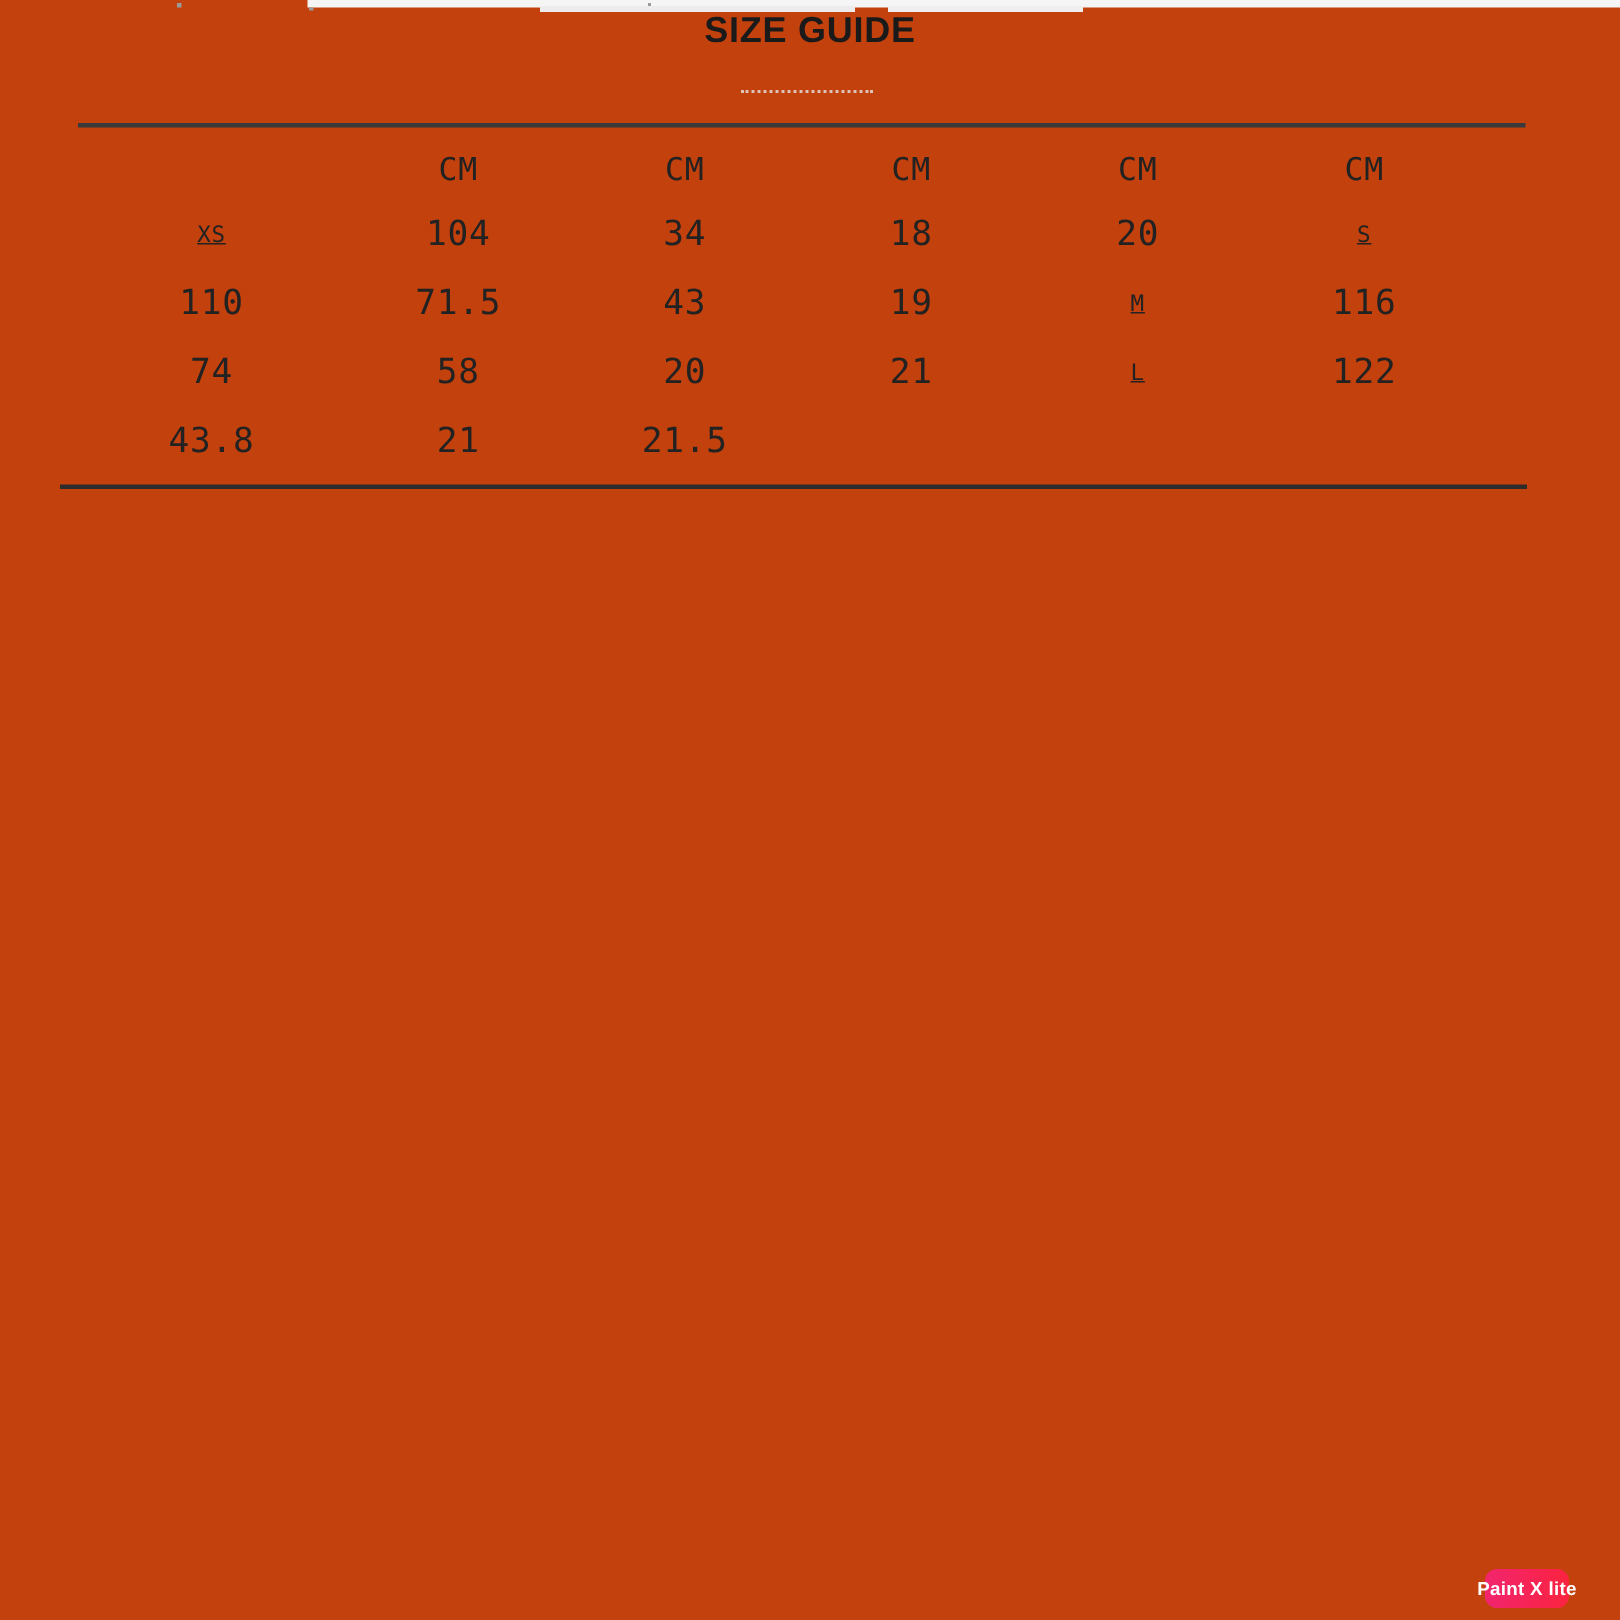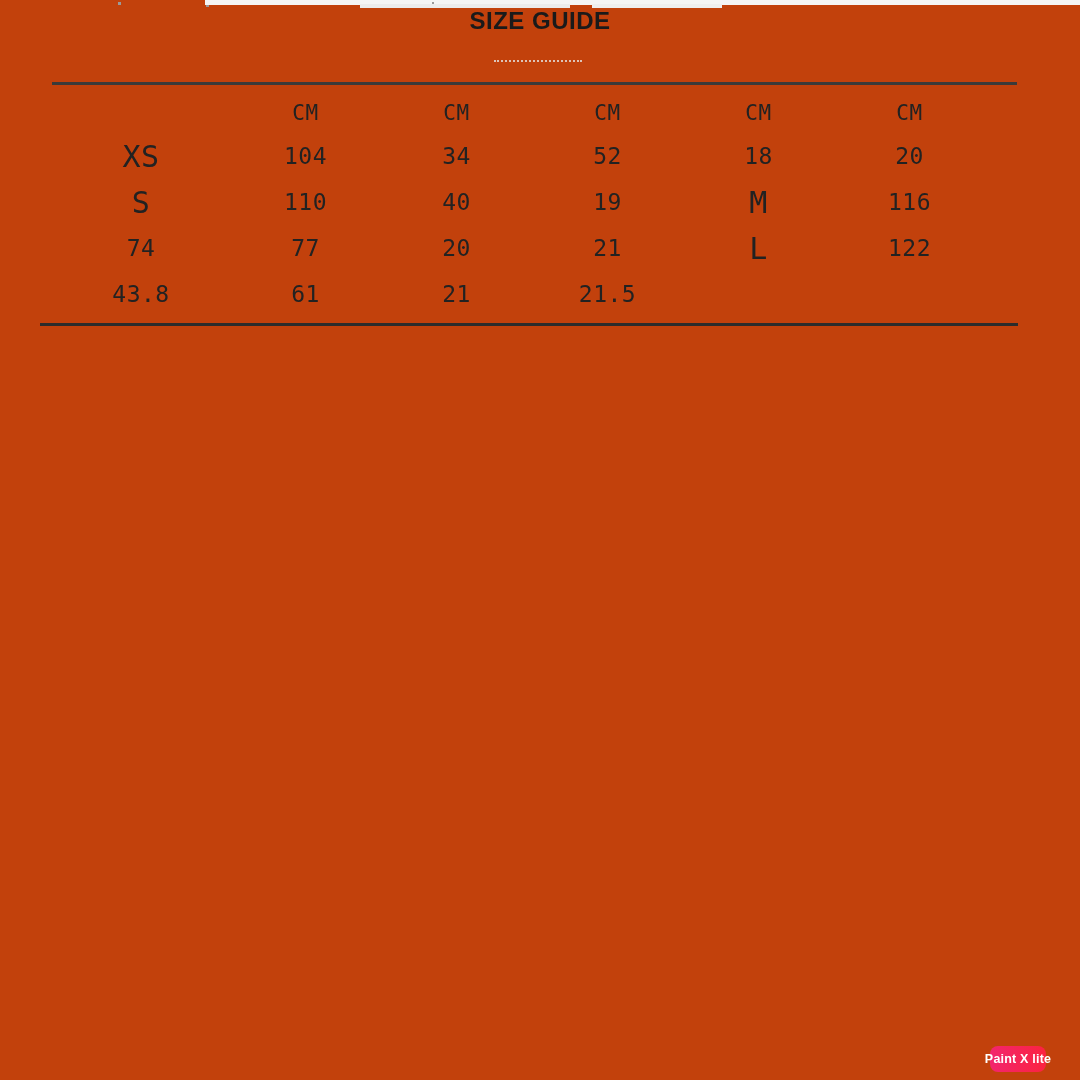--- a/index.html
+++ b/index.html
@@ -103,21 +103,22 @@
     font-size: 23px;
     letter-spacing: 0.5px;
   }
   .cell.hdr {
     height: 48px;
     font-size: 21px;
     padding-top: 8px;
     box-sizing: border-box;
   }
   .cell.size-label {
-    font-size: 30px;
+    font-size: 15px;
+    text-decoration: underline;
   }
 
   .watermark {
     position: absolute;
     left: 990px;
     top: 1046px;
     width: 56px;
     height: 26px;
     border-radius: 8px;
     background: linear-gradient(90deg, #f2256e 0%, #fb2340 100%);
@@ -154,40 +155,39 @@
       <div class="cell hdr"></div>
       <div class="cell hdr">CM</div>
       <div class="cell hdr">CM</div>
       <div class="cell hdr">CM</div>
       <div class="cell hdr">CM</div>
       <div class="cell hdr">CM</div>
 
       <div class="cell size-label">XS</div>
       <div class="cell">104</div>
       <div class="cell">34</div>
-      <div class="cell">52</div>
       <div class="cell">18</div>
       <div class="cell">20</div>
 
       <div class="cell size-label">S</div>
       <div class="cell">110</div>
-      <div class="cell">40</div>
+      <div class="cell">71.5</div>
+      <div class="cell">43</div>
       <div class="cell">19</div>
 
       <div class="cell size-label">M</div>
       <div class="cell">116</div>
       <div class="cell">74</div>
-      <div class="cell">77</div>
+      <div class="cell">58</div>
       <div class="cell">20</div>
       <div class="cell">21</div>
 
       <div class="cell size-label">L</div>
       <div class="cell">122</div>
       <div class="cell">43.8</div>
-      <div class="cell">61</div>
       <div class="cell">21</div>
       <div class="cell">21.5</div>
     </div>
 
     <div class="rule-bottom"></div>
   </div>
 
   <div class="watermark">Paint X lite</div>
 
 </div>

